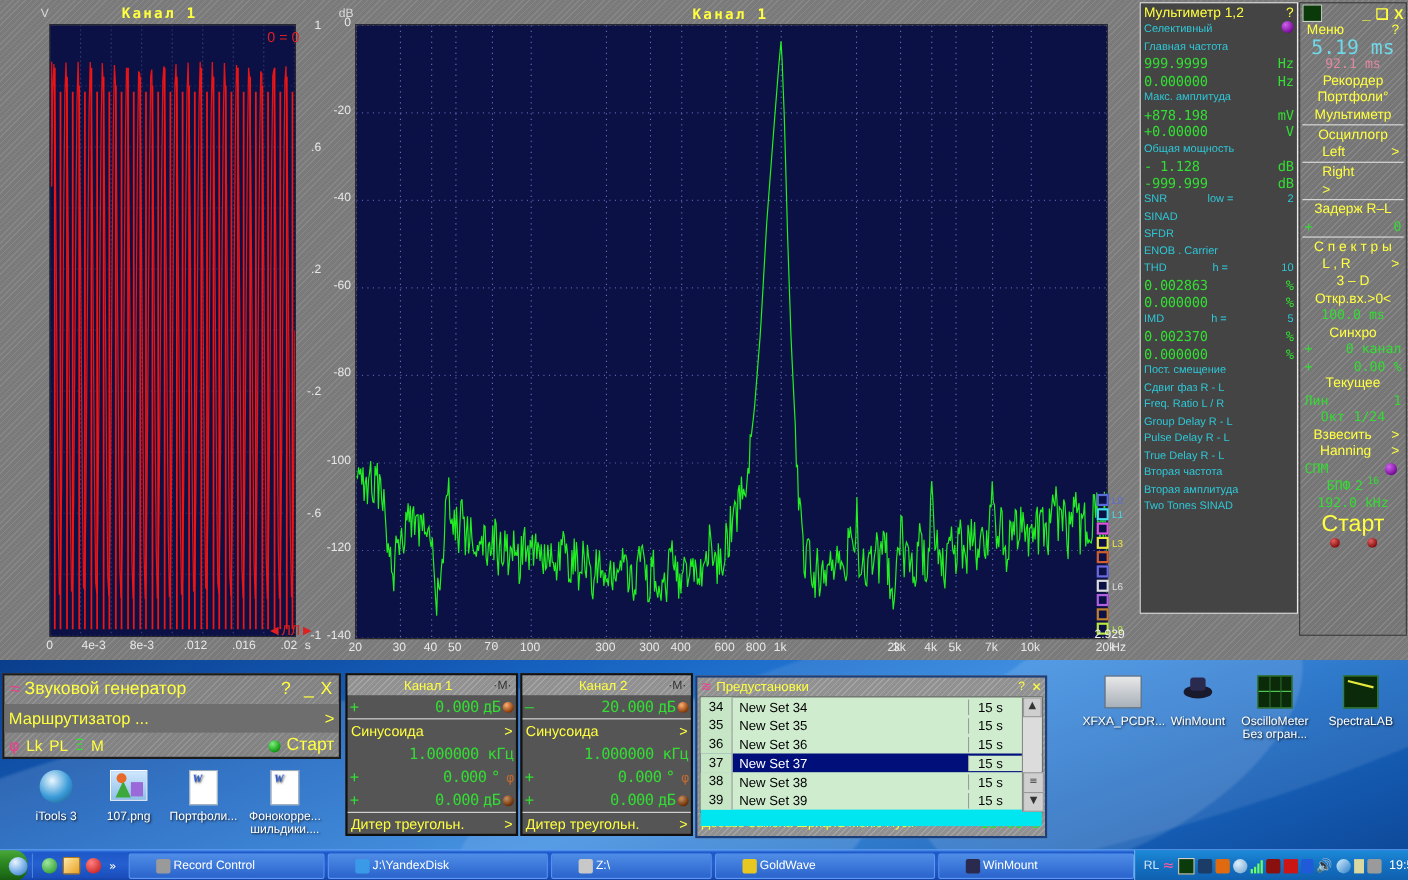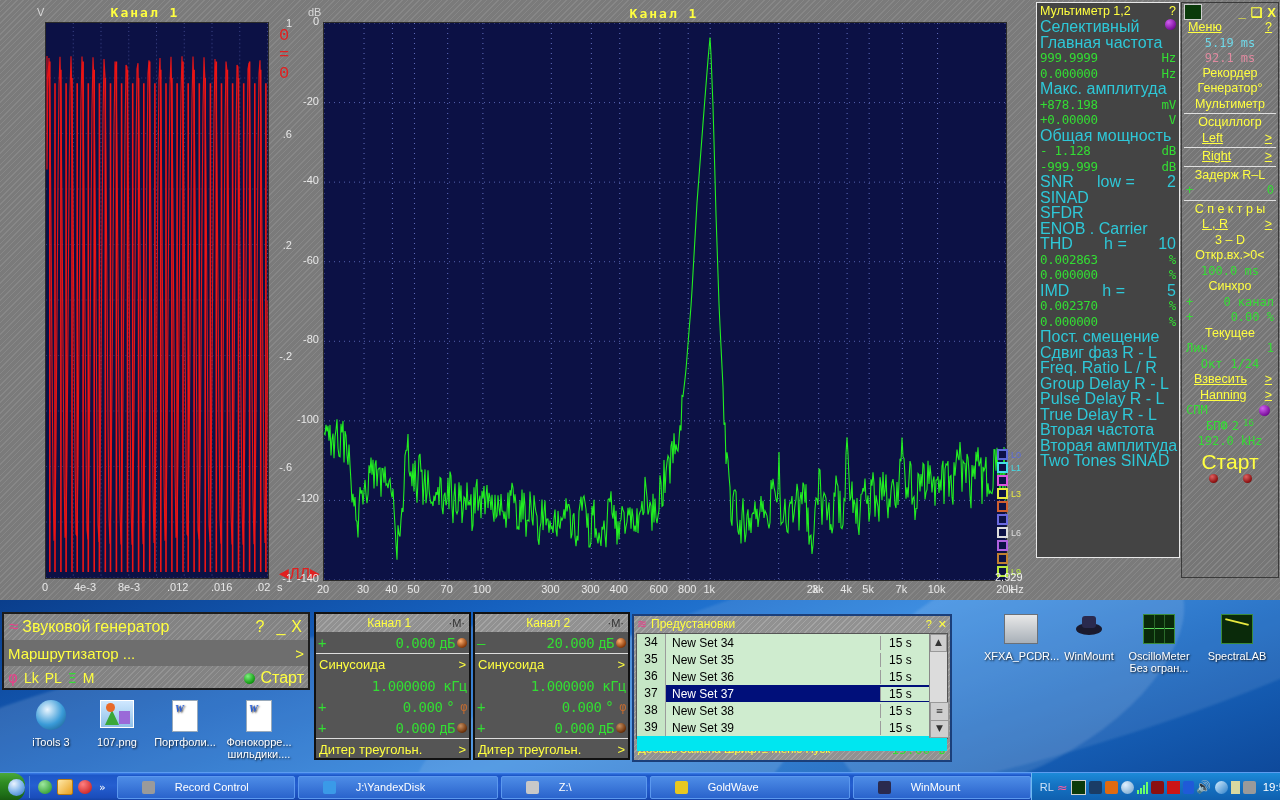--- a/index.html
+++ b/index.html
@@ -20,58 +20,58 @@
   .panel-sunken{border:1px solid #2a2a2a;box-shadow:inset 1px 1px 0 #5a5a5a;}
 
   
   .scope{position:absolute;left:0;top:0;width:292px;height:600px;}
   .scope-title{position:absolute;left:60px;top:5px;width:170px;text-align:center;
     color:#ffff40;font-family:"DejaVu Sans Mono",monospace;font-size:13px;letter-spacing:2px;font-weight:bold;}
   .scope-unit{position:absolute;left:37px;top:6px;color:#d8d8d8;font-size:11px;font-family:"Liberation Sans",sans-serif;}
   .scope-plot{position:absolute;left:45px;top:22px;width:222px;height:555px;background:#0c1145;}
   .scope-ytick{position:absolute;right:0;color:#e8e8e8;font-size:11px;font-family:"Liberation Sans",sans-serif;text-align:right;}
   .scope-xtick{position:absolute;color:#e8e8e8;font-size:11px;font-family:"Liberation Sans",sans-serif;}
-  .scope-mark{position:absolute;color:#e02020;font-size:17px;font-family:Liberation Mono, monospace;margin-left:36px;}
+  .scope-mark{position:absolute;color:#e02020;font-size:13px;font-family:Liberation Sans, sans-serif;}
 
   
   .spec{position:absolute;left:292px;top:0;width:744px;height:600px;}
   .spec-title{position:absolute;left:0;top:6px;width:744px;text-align:center;
     color:#ffff40;font-family:"DejaVu Sans Mono",monospace;font-size:13px;letter-spacing:2px;font-weight:bold;}
   .spec-unit{position:absolute;left:16px;top:6px;color:#d8d8d8;font-size:11px;font-family:"Liberation Sans",sans-serif;}
   .spec-plot{position:absolute;left:31px;top:22px;width:682px;height:557px;background:#0c1145;}
   .spec-ytick{position:absolute;left:0;width:27px;text-align:right;color:#e8e8e8;font-size:11px;font-family:"Liberation Sans",sans-serif;}
   .spec-xtick{position:absolute;top:583px;color:#e8e8e8;font-size:11px;font-family:"Liberation Sans",sans-serif;transform:translateX(-50%);white-space:nowrap;}
 
   .legend{position:absolute;left:997px;top:448px;width:40px;}
   .legend-row{height:13px;display:flex;align-items:center;}
   .legend-box{width:11px;height:11px;box-sizing:border-box;border:2px solid #888;background:#0c1145;}
   .legend-lbl{margin-left:3px;font-size:9px;font-family:"Liberation Sans",sans-serif;}
   .legend-val{position:absolute;left:995px;top:571px;color:#f0f0f0;font-size:11px;font-family:"Liberation Sans",sans-serif;}
 
   
   .mm{position:absolute;left:1036px;top:2px;width:144px;height:556px;background:#444;
     border:1px solid #e8e8e8;box-sizing:border-box;padding:1px 3px;}
   .mm-hdr{color:#ffff40;font-size:12.5px;font-family:"Liberation Sans",sans-serif;display:flex;justify-content:space-between;line-height:15px;}
-  .mm-lbl{color:#2ec8d8;font-size:16px;font-family:"Liberation Sans",sans-serif;line-height:15.5px;white-space:nowrap;}
+  .mm-lbl{color:#2ec8d8;font-size:10px;font-family:"Liberation Sans",sans-serif;line-height:15.5px;white-space:nowrap;}
   .mm-val{color:#33dd33;font-size:12.5px;font-family:"DejaVu Sans Mono",monospace;line-height:15.5px;
     display:flex;justify-content:space-between;letter-spacing:-.3px;}
   .mm-val .u{color:#33dd33;}
   .mm-row{display:flex;justify-content:space-between;}
   .mm-led{width:11px;height:11px;border-radius:50%;background:radial-gradient(circle at 33% 30%,#d060f0,#7a0f9a 70%,#3a0050);}
 
   
   .rc{position:absolute;left:1181px;top:2px;width:98px;height:576px;background:#7d7d7d;
     background-image:repeating-linear-gradient(135deg,rgba(255,255,255,.07) 0px,rgba(255,255,255,.07) 1px,rgba(0,0,0,.06) 1px,rgba(0,0,0,.06) 4px);
     border:1px solid #3a3a3a;box-sizing:border-box;}
   .rc-y{color:#ffff40;font-size:12.5px;font-family:"Liberation Sans",sans-serif;line-height:15.5px;text-align:center;white-space:nowrap;}
   .rc-g{color:#33dd33;font-size:12px;font-family:"DejaVu Sans Mono",monospace;line-height:15.5px;text-align:center;white-space:nowrap;}
-  .rc-c{color:#6fd8e8;font-size:12px;font-family:"DejaVu Sans Mono",monospace;line-height:15px;text-align:center;}
+  .rc-c{color:#6fd8e8;font-size:18px;font-family:"DejaVu Sans Mono",monospace;line-height:15px;text-align:center;}
   .rc-p{color:#e08aa0;font-size:12px;font-family:"DejaVu Sans Mono",monospace;line-height:15px;text-align:center;}
   .rc-sep{border-top:1px solid #e0e0e0;margin:1px 2px;}
-  .rc-rowlr{display:flex;justify-content:space-between;padding:0 6px;color:#ffff40;font-size:12.5px;font-family:"Liberation Sans",sans-serif;line-height:15.5px;text-decoration:underline;}
+  .rc-rowlr{display:flex;justify-content:space-between;padding:0 6px;color:#ffff40;font-size:12.5px;font-family:"Liberation Sans",sans-serif;line-height:15.5px;}
   .rc-plus{display:flex;justify-content:space-between;padding:0 4px;color:#33dd33;font-size:12px;font-family:"DejaVu Sans Mono",monospace;line-height:15.5px;}
   .rc-start{color:#ffff40;font-size:21px;font-family:"Liberation Sans",sans-serif;text-align:center;line-height:24px;font-weight:500;}
   .rc-title{display:flex;align-items:center;justify-content:space-between;padding:1px 2px 0 2px;}
   .wbtn{color:#ffff40;font-size:13px;font-family:"Liberation Sans",sans-serif;font-weight:bold;}
 
   
   .gen{position:absolute;left:2px;top:612px;width:308px;height:78px;background:#8a8a8a;
     background-image:repeating-linear-gradient(135deg,rgba(255,255,255,.08) 0px,rgba(255,255,255,.08) 1px,rgba(0,0,0,.05) 1px,rgba(0,0,0,.05) 4px);
     border:2px solid #1c1c1c;box-sizing:border-box;}
   .gen-tb{height:26px;display:flex;align-items:center;color:#ffff40;font-size:16px;font-family:"Liberation Sans",sans-serif;}
@@ -118,21 +118,21 @@
   .dicon .gl{display:block;height:34px;margin-bottom:2px;}
 
   
   .taskbar{position:absolute;left:0;top:772px;width:1280px;height:28px;
     background:linear-gradient(180deg,#3a7ee8 0%,#1d57c8 8%,#255fd0 45%,#1a4dbb 88%,#123f9e 100%);
     border-top:1px solid #5c9cf0;display:flex;align-items:center;}
   .startbtn{width:98px;height:28px;
     background:linear-gradient(180deg,#4aa83a 0%,#2e8b22 35%,#1f7018 75%,#17580f 100%);
     border-radius:0 12px 12px 0;display:flex;align-items:center;padding-left:8px;}
   .qlaunch{display:flex;align-items:center;gap:5px;padding:0 8px;border-left:1px solid #4a86d8;margin-left:4px;height:22px;}
-  .tbtn{height:21px;display:flex;align-items:center;gap:20px;padding:0 24px;margin-left:3px;
+  .tbtn{height:21px;display:flex;align-items:center;gap:3px;padding:0 24px;margin-left:3px;
     background:linear-gradient(180deg,#4d8ce6,#2a63cc);border:1px solid #5b98ee;border-radius:2px;
     color:#fff;font-size:11px;font-family:"Liberation Sans",sans-serif;white-space:nowrap;}
   .tray{margin-left:auto;height:28px;display:flex;align-items:center;gap:3px;padding:0 6px 0 8px;
     background:linear-gradient(180deg,#1c8ad8 0%,#1574c4 40%,#0f5fae 100%);border-left:1px solid #6fb9f0;}
   .tray-clock{color:#fff;font-size:11.5px;font-family:"Liberation Sans",sans-serif;margin-left:4px;}
   .tray-rl{color:#cfe2f8;font-size:11px;font-family:"Liberation Sans",sans-serif;}
 </style>
 </head>
 <body>
 <div id="root">
@@ -227,21 +227,21 @@
           <div class="spec-ytick" style="top: 333.286px;">-80</div>
           <div class="spec-ytick" style="top: 412.857px;">-100</div>
           <div class="spec-ytick" style="top: 492.429px;">-120</div>
           <div class="spec-ytick" style="top: 572px;">-140</div>
         </div>
     <div id="spec-xticks">
           <div class="spec-xtick" style="left: 31px;">20</div>
           <div class="spec-xtick" style="left: 71.0314px;">30</div>
           <div class="spec-xtick" style="left: 99.4342px;">40</div>
           <div class="spec-xtick" style="left: 121.465px;">50</div>
-          <div class="spec-xtick" style="left: 154.685px;">70</div>
+          <div class="spec-xtick" style="left: 154.685px; font-family: Liberation Mono, monospace;">70</div>
           <div class="spec-xtick" style="left: 189.899px;">100</div>
           <div class="spec-xtick" style="left: 258.333px;">300</div>
           <div class="spec-xtick" style="left: 298.365px;">300</div>
           <div class="spec-xtick" style="left: 326.767px;">400</div>
           <div class="spec-xtick" style="left: 366.799px;">600</div>
           <div class="spec-xtick" style="left: 395.202px;">800</div>
           <div class="spec-xtick" style="left: 417.233px;">1k</div>
           <div class="spec-xtick" style="left: 485.667px; margin-left: 35px;">2k</div>
           <div class="spec-xtick" style="left: 525.698px;">3k</div>
           <div class="spec-xtick" style="left: 554.101px;">4k</div>
@@ -411,30 +411,30 @@
         <span class="wbtn">X</span>
       </span>
     </div>
     <div class="rc-rowlr">
       <span>Меню</span>
       <span>?</span>
     </div>
     <div class="rc-c">5.19 ms</div>
     <div class="rc-p">92.1 ms</div>
     <div class="rc-y">Рекордер</div>
-    <div class="rc-y">Генератор°</div>
+    <div class="rc-y">Портфоли°</div>
     <div class="rc-y">Мультиметр</div>
     <div class="rc-sep"></div>
     <div class="rc-y">Осциллогр</div>
     <div class="rc-rowlr" style="padding-left:20px;">
       <span>Left</span>
           <span>&gt;</span>
     </div>
     <div class="rc-sep"></div>
-    <div class="rc-rowlr" style="padding-left:20px;">
+    <div class="rc-rowlr" style="padding-left:20px;flex-direction:column;">
       <span>Right</span>
           <span>&gt;</span>
     </div>
     <div class="rc-sep"></div>
     <div class="rc-y">Задерж R–L</div>
     <div class="rc-plus">
       <span>+</span>
       <span>0</span>
     </div>
     <div class="rc-sep"></div>

